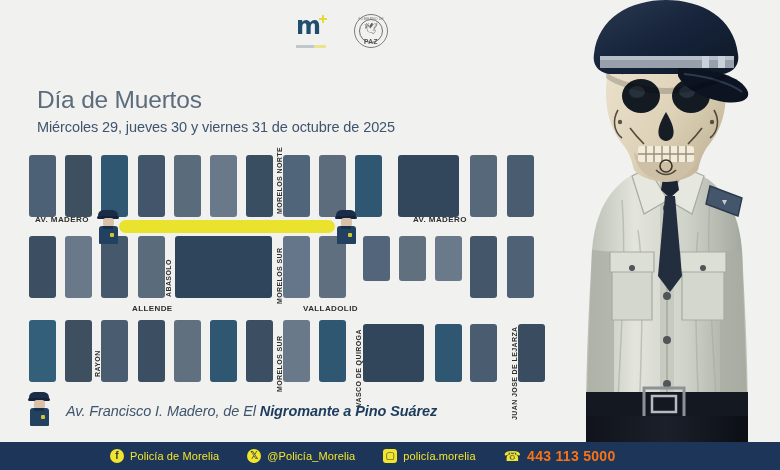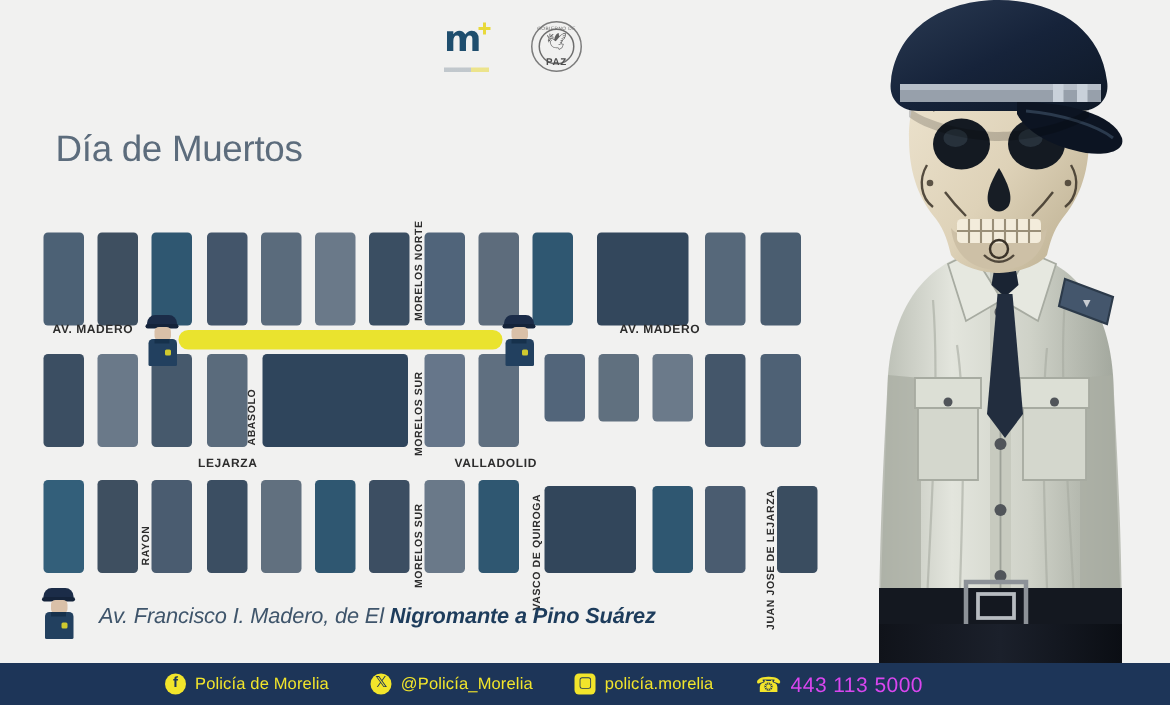--- a/index.html
+++ b/index.html
@@ -67,21 +67,21 @@
   .officer{position:absolute;right:0;top:0;width:228px;height:442px;overflow:hidden;}
 
   
   .footer{position:absolute;left:0;bottom:0;width:780px;height:28px;background:#1d3558;
           display:flex;align-items:center;padding-left:110px;gap:28px;box-sizing:border-box;}
   .fitem{display:flex;align-items:center;gap:6px;}
   .fico{width:14px;height:14px;border-radius:3px;background:#f2e52b;display:flex;align-items:center;justify-content:center;
         font-size:10px;font-weight:bold;color:#1d3558;line-height:10px;}
   .fico.circ{border-radius:50%;}
   .flabel{font-size:11px;color:#f2e52b;letter-spacing:.1px;white-space:nowrap;}
-  .fphone{font-size:14px;font-weight:normal;color:#d946ef;letter-spacing:.3px;white-space:nowrap;}
+  .fphone{font-size:14px;font-weight:bold;color:#f97316;letter-spacing:.3px;white-space:nowrap;}
   .fphone-ico{font-size:14px;color:#f2e52b;}
 </style>
 </head>
 <body>
 
 <div class="poster">
 
   <div class="logos">
 
     <div class="logo-m">
@@ -94,20 +94,21 @@
     <div class="logo-paz">
       <div class="arc">GOBIERNO DE</div>
       <div class="ring"></div>
       <div class="dove">🕊</div>
       <div class="paz">PAZ</div>
     </div>
 
   </div>
 
   <div class="title2">Día de Muertos</div>
+  <div class="subtitle">Miércoles 29, jueves 30 y viernes 31 de octubre de 2025</div>
 
   <div class="map" id="map">
 
   <div class="blk" style="left: 11px; top: 3px; width: 27px; height: 62px; background: rgb(76, 97, 117);"></div>
       <div class="blk" style="left: 47px; top: 3px; width: 27px; height: 62px; background: rgb(62, 79, 96);"></div>
       <div class="blk" style="left: 83px; top: 3px; width: 27px; height: 62px; background: rgb(47, 87, 113);"></div>
       <div class="blk" style="left: 120px; top: 3px; width: 27px; height: 62px; background: rgb(67, 85, 106);"></div>
       <div class="blk" style="left: 156px; top: 3px; width: 27px; height: 62px; background: rgb(90, 107, 124);"></div>
       <div class="blk" style="left: 192px; top: 3px; width: 27px; height: 62px; background: rgb(106, 121, 137);"></div>
       <div class="blk" style="left: 228px; top: 3px; width: 27px; height: 62px; background: rgb(58, 78, 98);"></div>
@@ -137,21 +138,21 @@
       <div class="blk" style="left: 192px; top: 168px; width: 27px; height: 62px; background: rgb(47, 87, 113);"></div>
       <div class="blk" style="left: 228px; top: 168px; width: 27px; height: 62px; background: rgb(60, 78, 98);"></div>
       <div class="blk" style="left: 265px; top: 168px; width: 27px; height: 62px; background: rgb(106, 121, 137);"></div>
       <div class="blk" style="left: 301px; top: 168px; width: 27px; height: 62px; background: rgb(47, 87, 113);"></div>
       <div class="blk" style="left: 345px; top: 172px; width: 61px; height: 58px; background: rgb(50, 70, 91);"></div>
       <div class="blk" style="left: 417px; top: 172px; width: 27px; height: 58px; background: rgb(47, 87, 113);"></div>
       <div class="blk" style="left: 452px; top: 172px; width: 27px; height: 58px; background: rgb(74, 92, 112);"></div>
       <div class="blk" style="left: 500px; top: 172px; width: 27px; height: 58px; background: rgb(58, 77, 96);"></div>
       <div class="st-h" style="left: 17px; top: 63px;">AV. MADERO</div>
       <div class="st-h" style="left: 395px; top: 63px;">AV. MADERO</div>
-      <div class="st-h" style="left: 114px; top: 152px;">LEJARZA</div>
+      <div class="st-h" style="left: 114px; top: 152px;">ALLENDE</div>
       <div class="st-h" style="left: 285px; top: 152px;">VALLADOLID</div>
       <div class="st-v" style="left: 76px; top: 225px;">RAYON</div>
       <div class="st-v" style="left: 147px; top: 145px;">ABASOLO</div>
       <div class="st-v" style="left: 258px; top: 62px;">MORELOS NORTE</div>
       <div class="st-v" style="left: 258px; top: 152px;">MORELOS SUR</div>
       <div class="st-v" style="left: 258px; top: 240px;">MORELOS SUR</div>
       <div class="st-v" style="left: 337px; top: 255px;">VASCO DE QUIROGA</div>
       <div class="st-v" style="left: 493px; top: 268px;">JUAN JOSE DE LEJARZA</div>
       <div class="cop" style="left: 79px; top: 58px;">
         <div class="hat"></div>

